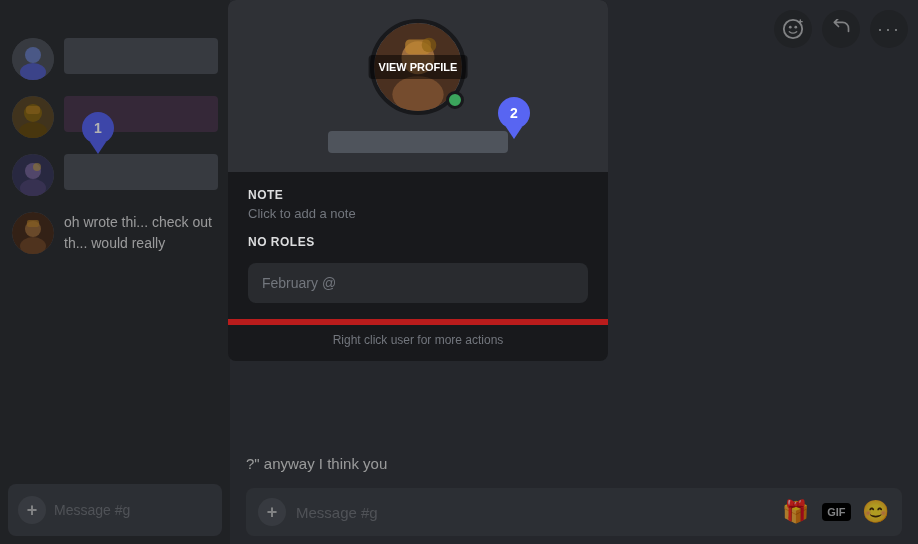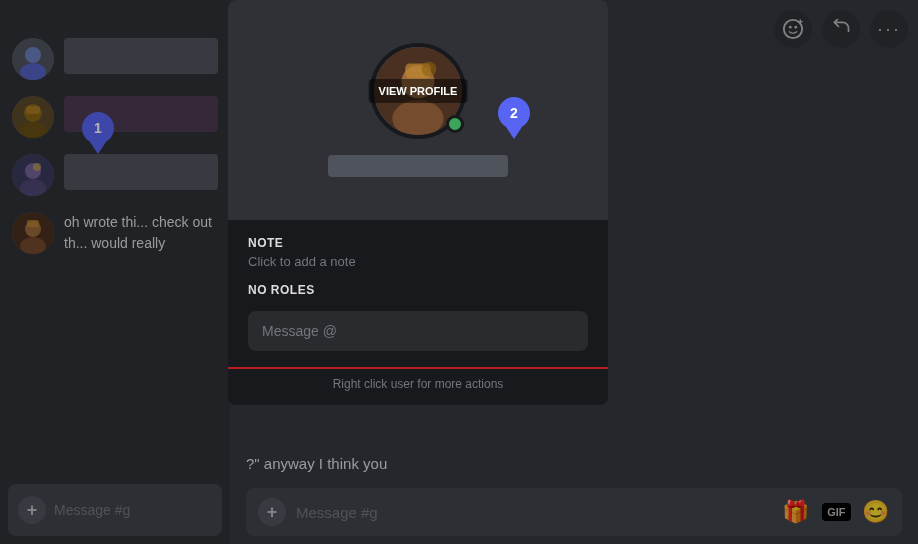--- a/index.html
+++ b/index.html
@@ -221,21 +221,21 @@
       top: 0;
       width: 380px;
       border-radius: 8px;
       background: #18191c;
       z-index: 40;
       overflow: hidden;
     }
 
     .popup-header {
       background: #2f3136;
-      height: 220px;
+      height: 172px;
       display: flex;
       flex-direction: column;
       align-items: center;
       justify-content: center;
       position: relative;
     }
 
     .popup-avatar-wrap {
       position: relative;
       width: 96px;
@@ -322,21 +322,21 @@
       color: #72767d;
       font-size: 14px;
       cursor: text;
     }
 
     .popup-footer {
       text-align: center;
       color: #72767d;
       font-size: 12px;
       padding: 8px 0 14px 0;
-      border-top: 2px solid #b91c1c;
+      border-top: 6px solid #b91c1c;
     }
 
     
     .dim-overlay {
       position: absolute;
       left: 0;
       top: 0;
       width: 918px;
       height: 544px;
       background: rgba(0,0,0,0.3);
@@ -485,21 +485,21 @@
 
   <div class="popup-body">
     <div>
       <div class="popup-section-title">NOTE</div>
       <div class="popup-note-placeholder" style="margin-top:4px;">Click to add a note</div>
     </div>
     <div>
       <div class="popup-section-title">NO ROLES</div>
     </div>
     <div class="popup-message-input">
-      <span>Message @</span>
+      <span>February @</span>
     </div>
   </div>
 
   <div class="popup-footer">
     <span>Right click user for more actions</span>
   </div>
 </div>
 
 <div class="annotation-2">
   <span>2</span>

